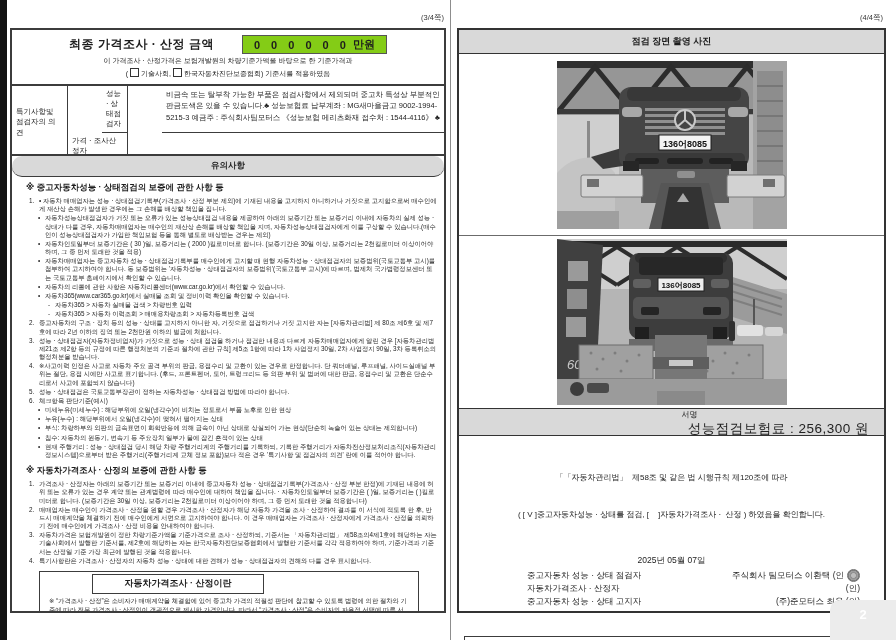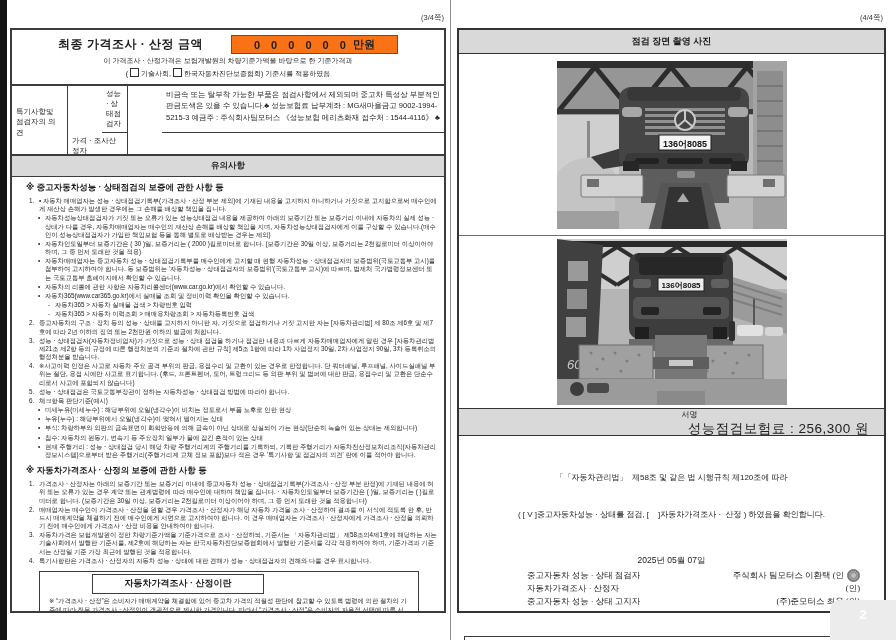--- a/index.html
+++ b/index.html
@@ -13,34 +13,34 @@
   .graybar{background:#d9d9d9;}
   .cb{display:inline-block;width:7px;height:7px;border:1px solid #333;vertical-align:-1px;margin:0 2px;background:#fff;}
 
   
   .page-left{position:absolute;left:8px;top:0;width:440px;height:640px;background:#fff;}
   .page-left .pg-marker{right:4px;}
   .price-table{position:absolute;left:2px;right:2px;top:28px;border:2px solid #3c3c3c;background:#fff;}
   .pt-top{border-bottom:2px solid #3c3c3c;text-align:center;padding:5px 4px 5px;}
   .pt-title-row{display:flex;justify-content:center;align-items:center;gap:28px;}
   .pt-title{font-size:12px;font-weight:bold;letter-spacing:.5px;}
-  .amount-box{display:inline-flex;align-items:center;border:1px solid #555;background:#f97316;
-              padding:1px 22px;font-size:11px;font-weight:bold;justify-content:center;}
+  .amount-box{display:inline-flex;align-items:center;border:1px solid #555;background:#84cc16;
+              padding:1px 11px;font-size:11px;font-weight:bold;justify-content:center;}
   .amount-box .digits{letter-spacing:4px;margin-right:3px;}
   .pt-note{font-size:7px;color:#222;margin-top:2.5px;line-height:1.25;}
   .pt-grid{display:grid;grid-template-columns:56px 60px 1fr;font-size:7.5px;}
   .pt-cell{padding:3px 4px;box-sizing:border-box;}
   .c-label{grid-row:1/3;border-right:1px solid #3c3c3c;display:flex;align-items:center;line-height:1.4;}
   .c-role1,.c-text1{border-bottom:1px solid #3c3c3c;margin-left:34px;}
   .c-role1,.c-role2{border-right:1px solid #3c3c3c;line-height:1.35;}
   .c-text1{line-height:1.55;}
   .c-text2{min-height:20px;}
 
   .notice-container{position:absolute;left:2px;right:2px;top:154px;bottom:27px;border:2px solid #3c3c3c;overflow:hidden;background:#fff;}
-  .notice-header{border-bottom:1.5px solid #3c3c3c;text-align:center;font-size:8.5px;font-weight:bold;padding:4px 0;}
+  .notice-header{border-bottom:1.5px solid #3c3c3c;text-align:center;font-size:8.5px;font-weight:bold;padding:4px 0;border-radius:10px;}
   .sec-title{font-size:8.5px;font-weight:bold;padding:5px 0 3px 14px;}
   .notice-list{font-size:6.3px;line-height:1.3;color:#222;padding:0 7px 0 17px;}
   .li{display:flex;margin-bottom:1px;}
   .li .mk{flex:none;width:10px;}
   .li .tx{flex:1;}
   .li.ind1{margin-left:9px;} .li.ind1 .mk{width:7px;}
   .li.ind2{margin-left:19px;} .li.ind2 .mk{width:7px;}
 
   .define-box{margin:6px 25px 0 27px;border:1.5px solid #3c3c3c;padding-bottom:4px;}
   .define-title{width:170px;margin:2px 0 0 52px;border:1.5px solid #3c3c3c;text-align:center;
@@ -54,21 +54,21 @@
   .photos-header{border-bottom:1.5px solid #333;text-align:center;font-size:9px;font-weight:bold;padding:5px 0;}
   .photo-row{height:181px;display:flex;align-items:center;justify-content:center;border-bottom:1px solid #6b6b6b;}
   .photo-row.second{height:172px;border-bottom:none;}
   .photo-frame{line-height:0;}
   .sign-bar{border-top:1.5px solid #333;border-bottom:1.5px solid #333;height:26px;display:flex;align-items:center;flex-direction:column;}
   .sign-label{margin-left:36px;font-size:8px;color:#222;}
   .insurance-fee{margin-left:auto;margin-right:15px;font-size:13.5px;letter-spacing:.5px;color:#222;}
   .legal-block{text-align:center;font-size:8px;line-height:1.55;margin-top:11px;white-space:pre;}
   .date-line{text-align:center;font-size:8.5px;margin-top:9px;}
   .signer-rows{margin:2px 24px 0 68px;font-size:8.5px;}
-  .signer-row{display:flex;align-items:flex-start;line-height:1.5;font-family:Liberation Serif, serif;}
+  .signer-row{display:flex;align-items:flex-start;line-height:1.5;}
   .signer-role{flex:none;}
   .signer-value{margin-left:auto;display:flex;align-items:center;}
   .seal{display:inline-block;width:13px;height:13px;border-radius:50%;margin-left:3px;
         background:radial-gradient(circle,#bdbdbd 28%,#8a8a8a 32%,#a3a3a3 58%,#7c7c7c 62%,#9a9a9a 100%);
         border:1px solid #6f6f6f;box-sizing:border-box;}
   .confirm-box{margin:28px 12px 0 5px;border:1.5px solid #3c3c3c;padding:7px 0 9px;text-align:center;}
 
   .page-badge{position:absolute;right:0;bottom:0;width:66px;height:40px;background:#ececec;
               border-radius:10px 0 0 0;color:#fff;font-weight:bold;font-size:13px;text-align:center;
               padding-top:7px;box-sizing:border-box;}

